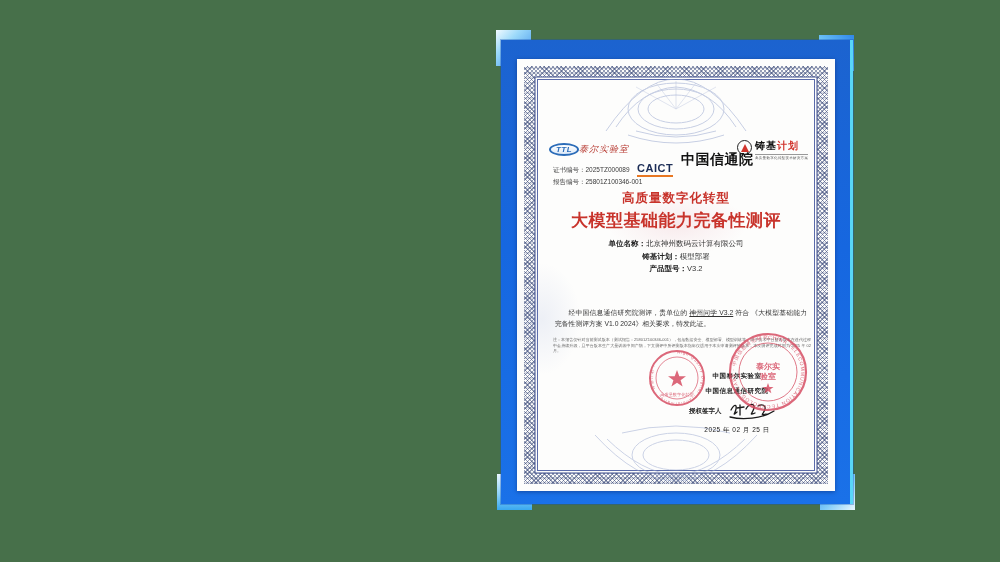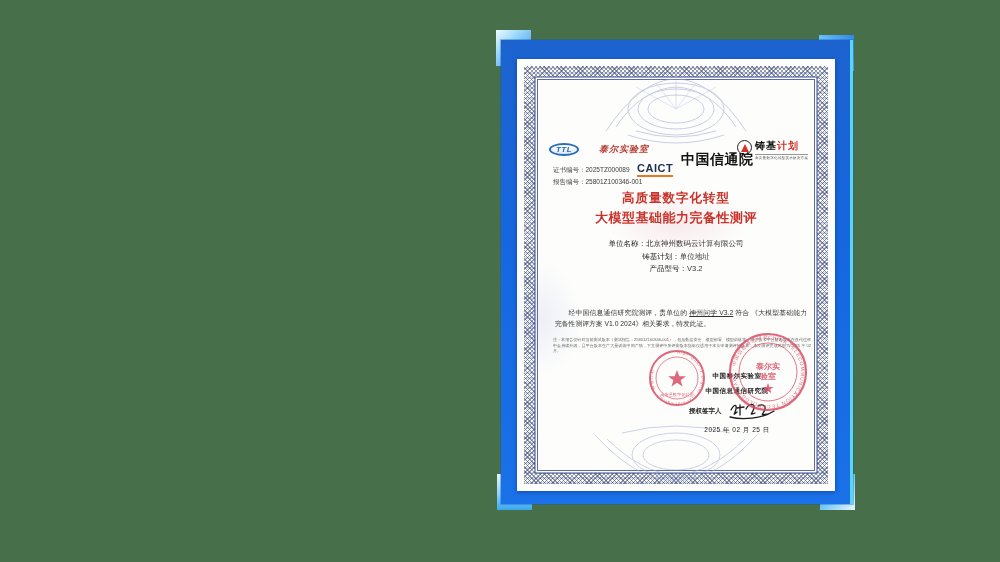--- a/index.html
+++ b/index.html
@@ -47,21 +47,21 @@
 
   .content { position:absolute; inset:0; }
 
   
   .logos { position:absolute; left:24px; top:80px; width:270px; height:28px; }
   .ttl { position:absolute; left:8px; top:4px; display:flex; align-items:center; }
   .ttl-oval { width:30px; height:13px; border:2px solid #2b6cb8; border-radius:50%;
     display:flex; align-items:center; justify-content:center;
     color:#2b6cb8; font-weight:bold; font-style:italic; font-size:8px; letter-spacing:.5px;
     background:linear-gradient(180deg,#fff, #dce9f8); }
-  .ttl-name { color:#b73a31; font-size:9px; font-weight:bold; font-style:italic; margin-left:20px; letter-spacing:1px; }
+  .ttl-name { color:#b73a31; font-size:9px; font-weight:normal; font-style:italic; margin-left:0; letter-spacing:1px; }
   .caict { position:absolute; left:96px; top:3px; display:flex; align-items:center; }
   .caict-mark { color:#1c2d56; font-weight:bold; font-size:11px; letter-spacing:.5px;
     border-bottom:2px solid #e87722; padding-bottom:1px;margin-top:20px; }
   .caict-name { color:#111; font-weight:bold; font-size:14px; margin-left:8px; letter-spacing:.5px; }
   .zhuji { position:absolute; left:196px; top:0; display:flex; align-items:flex-start; }
   .zhuji-badge { width:15px; height:15px; border:1.4px solid #222; border-radius:50%;
     display:flex; align-items:center; justify-content:center; margin-top:1px; }
   .zhuji-tri { width:0; height:0; border-left:4.5px solid transparent; border-right:4.5px solid transparent;
     border-bottom:8px solid #d1342c; }
   .zhuji-text { margin-left:3px; }
@@ -70,26 +70,26 @@
   .zhuji-sub { font-size:3.5px; color:#555; letter-spacing:.3px; margin-top:1px; border-top:.5px solid #999; padding-top:.5px; }
 
   
   .numbers { position:absolute; left:36px; top:105px; font-size:6.5px; color:#3a3a3a; line-height:12px; }
   .numbers .lbl { color:#444; }
 
   
   .title1 { position:absolute; left:0; top:131px; width:100%; text-align:center;
     font-size:12.5px; font-weight:bold; letter-spacing:1px; }
   .title2 { position:absolute; left:0; top:150px; width:100%; text-align:center;
-    font-size:13px; font-weight:bold; letter-spacing:.5px; }
+    font-size:17px; font-weight:bold; letter-spacing:.5px; }
 
   
   .fields { position:absolute; left:0; top:179px; width:100%; text-align:center;
     font-size:7.5px; color:#333; line-height:12.5px; }
-  .fields .lbl { font-weight:normal; color:#222; }
+  .fields .lbl { font-weight:bold; color:#222; }
 
   
   .body-par { position:absolute; left:38px; top:248px; width:252px;
     font-size:6.8px; color:#333; line-height:11px; text-align:justify; text-indent:2em; }
   .body-par .u { text-decoration:underline; }
 
   
   .fine { position:absolute; left:36px; top:278px; width:258px;
     font-size:4px; color:#666; line-height:5.6px; text-align:justify; }
 
@@ -182,21 +182,21 @@
       <div class="numbers">
         <div><span class="lbl">证书编号：</span><span>2025TZ000089</span></div>
         <div><span class="lbl">报告编号：</span><span>25801Z100346-001</span></div>
       </div>
 
       <div class="title1" style="color:#c8332b;">高质量数字化转型</div>
       <div class="title2" style="color:#c8332b;">大模型基础能力完备性测评</div>
 
       <div class="fields">
         <div><span class="lbl">单位名称：</span><span>北京神州数码云计算有限公司</span></div>
-        <div><span class="lbl">铸基计划：</span><span>单位地址</span></div>
+        <div><span class="lbl">铸基计划：</span><span>模型部署</span></div>
         <div><span class="lbl">产品型号：</span><span>V3.2</span></div>
       </div>
 
       <div class="body-par">
         <span>经中国信息通信研究院测评，贵单位的 </span><span class="u">神州问学 V3.2</span><span> 符合 《大模型基础能力完备性测评方案 V1.0 2024》相关要求，特发此证。</span>
       </div>
 
       <div class="fine">注：本报告仅针对当前测试版本（测试报告：25801Z100346-001），包括数据安全、模型部署、模型训练等。由于技术平台整体版本在迭代过程中会持续升级，且平台版本生产大量训练中间产物，下文测评中所评测版本指标仅适用于本次申请测评的版本，本次测评完成时间为 2025 年 02 月。</div>
 
       <div class="issuer">

